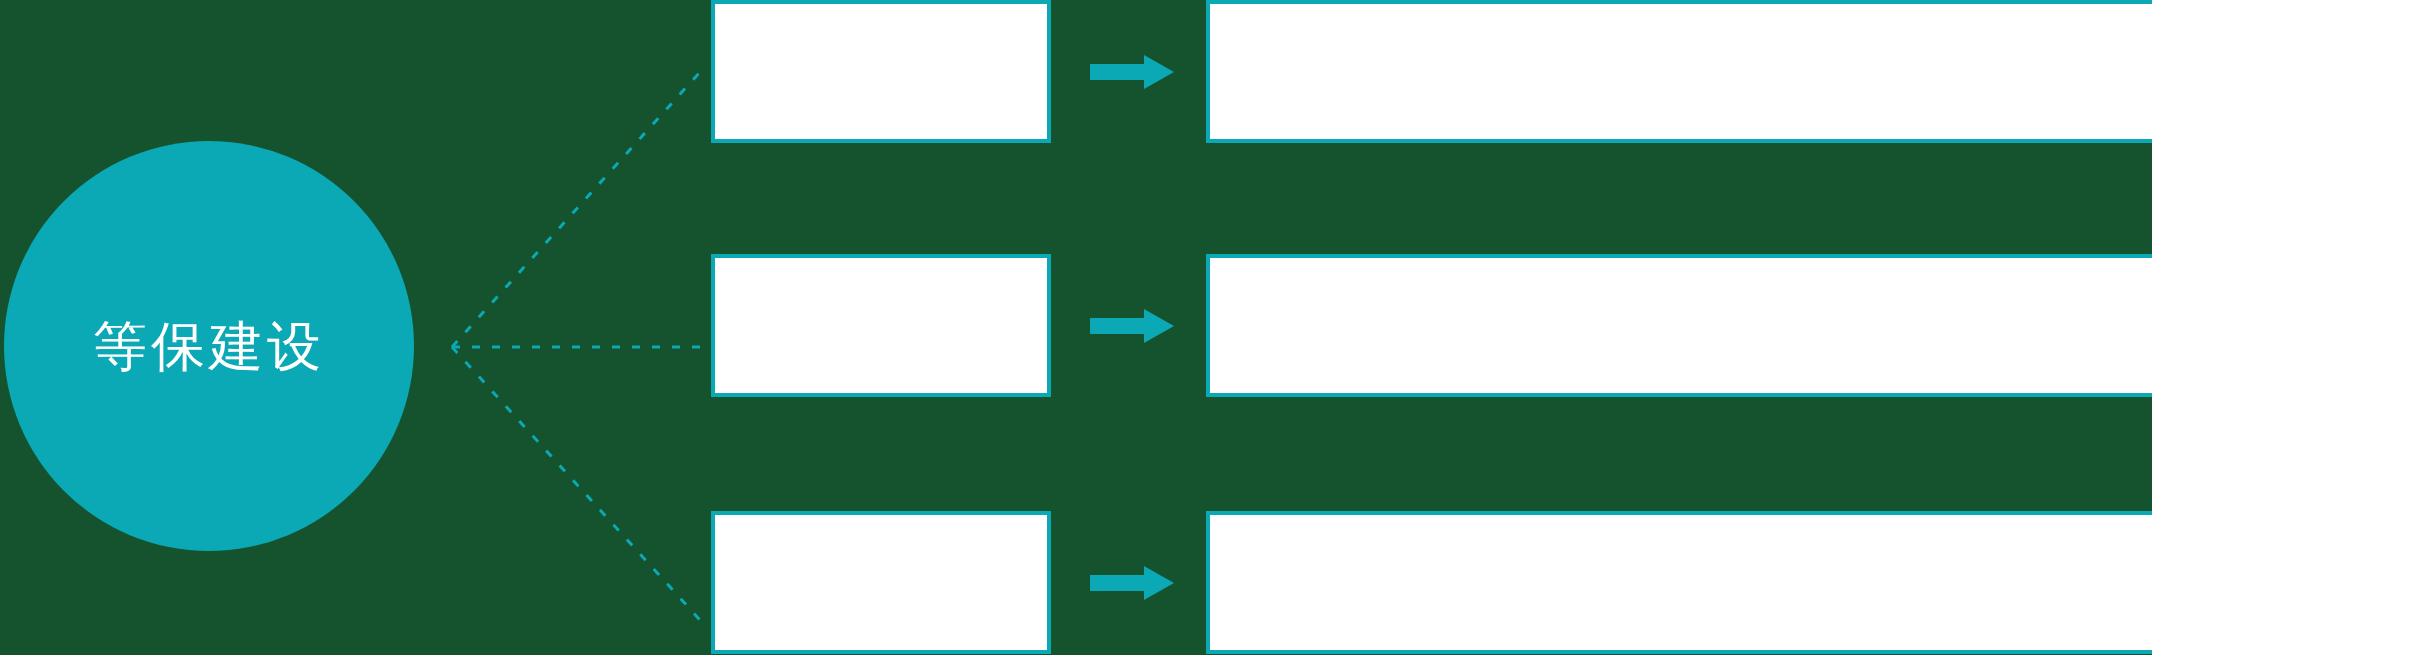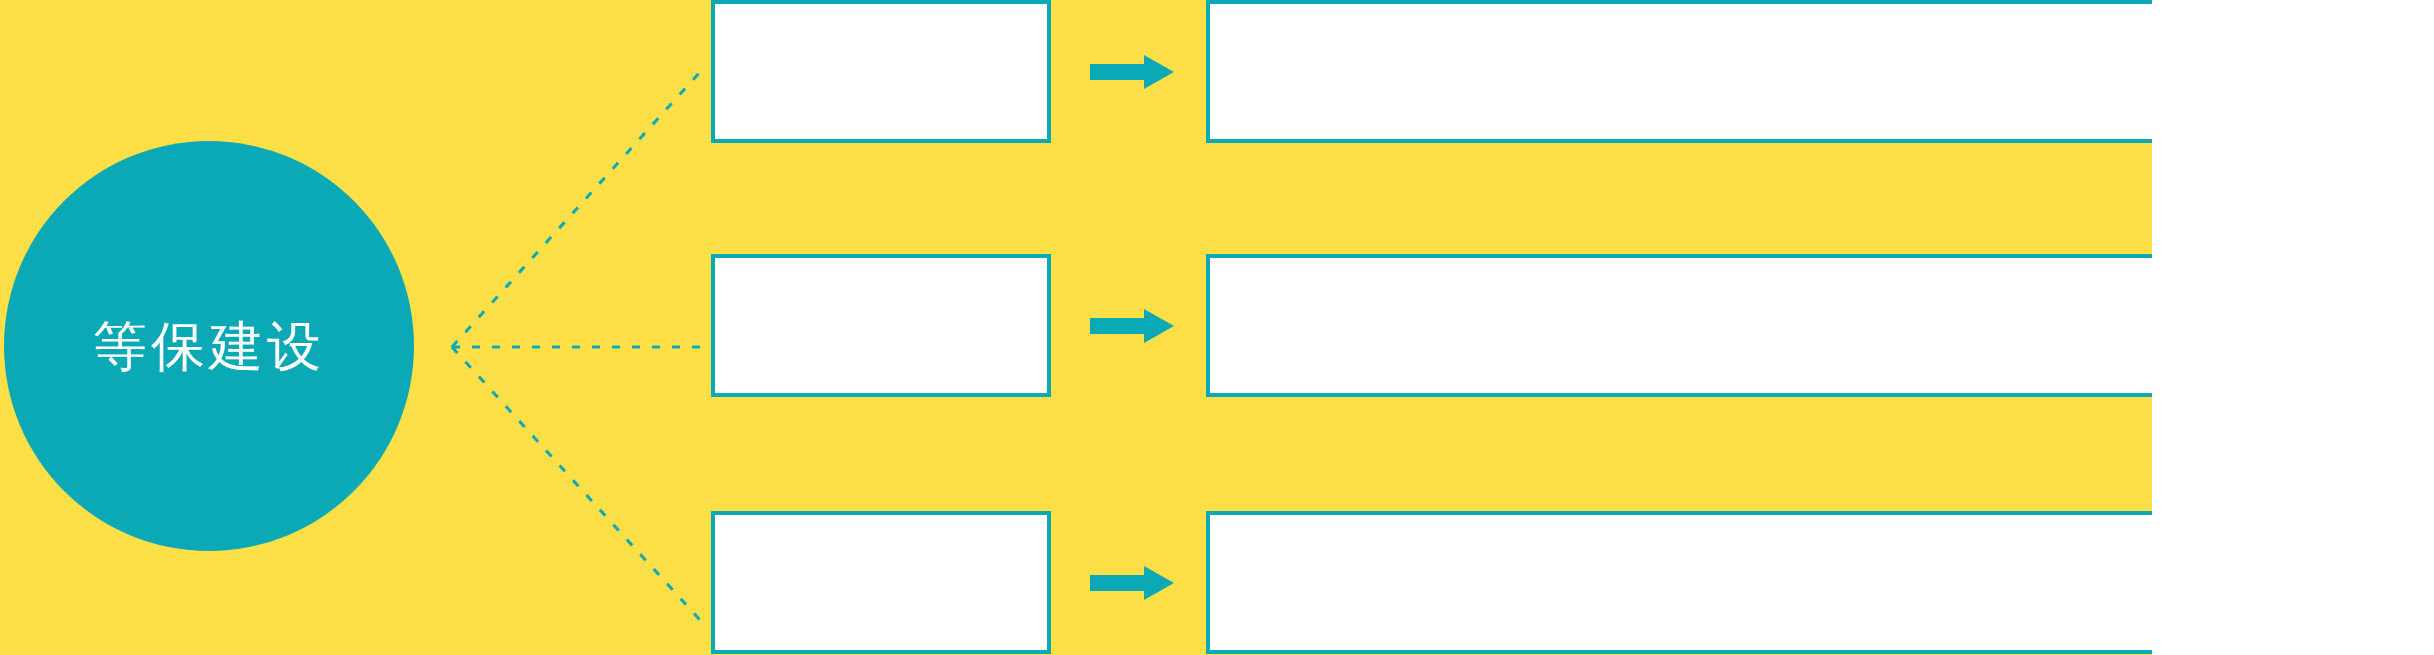--- a/index.html
+++ b/index.html
@@ -7,21 +7,21 @@
     padding: 0;
     background: #ffffff;
   }
   body {
     font-family: "Liberation Sans", "DejaVu Sans", sans-serif;
   }
   #canvas {
     position: relative;
     width: 2152px;
     height: 655px;
-    background: #fde047;
+    background: #14532d;
     overflow: hidden;
   }
   .hub-circle {
     position: absolute;
     left: 4px;
     top: 141px;
     width: 410px;
     height: 410px;
     border-radius: 50%;
     background: #0ba8b5;

